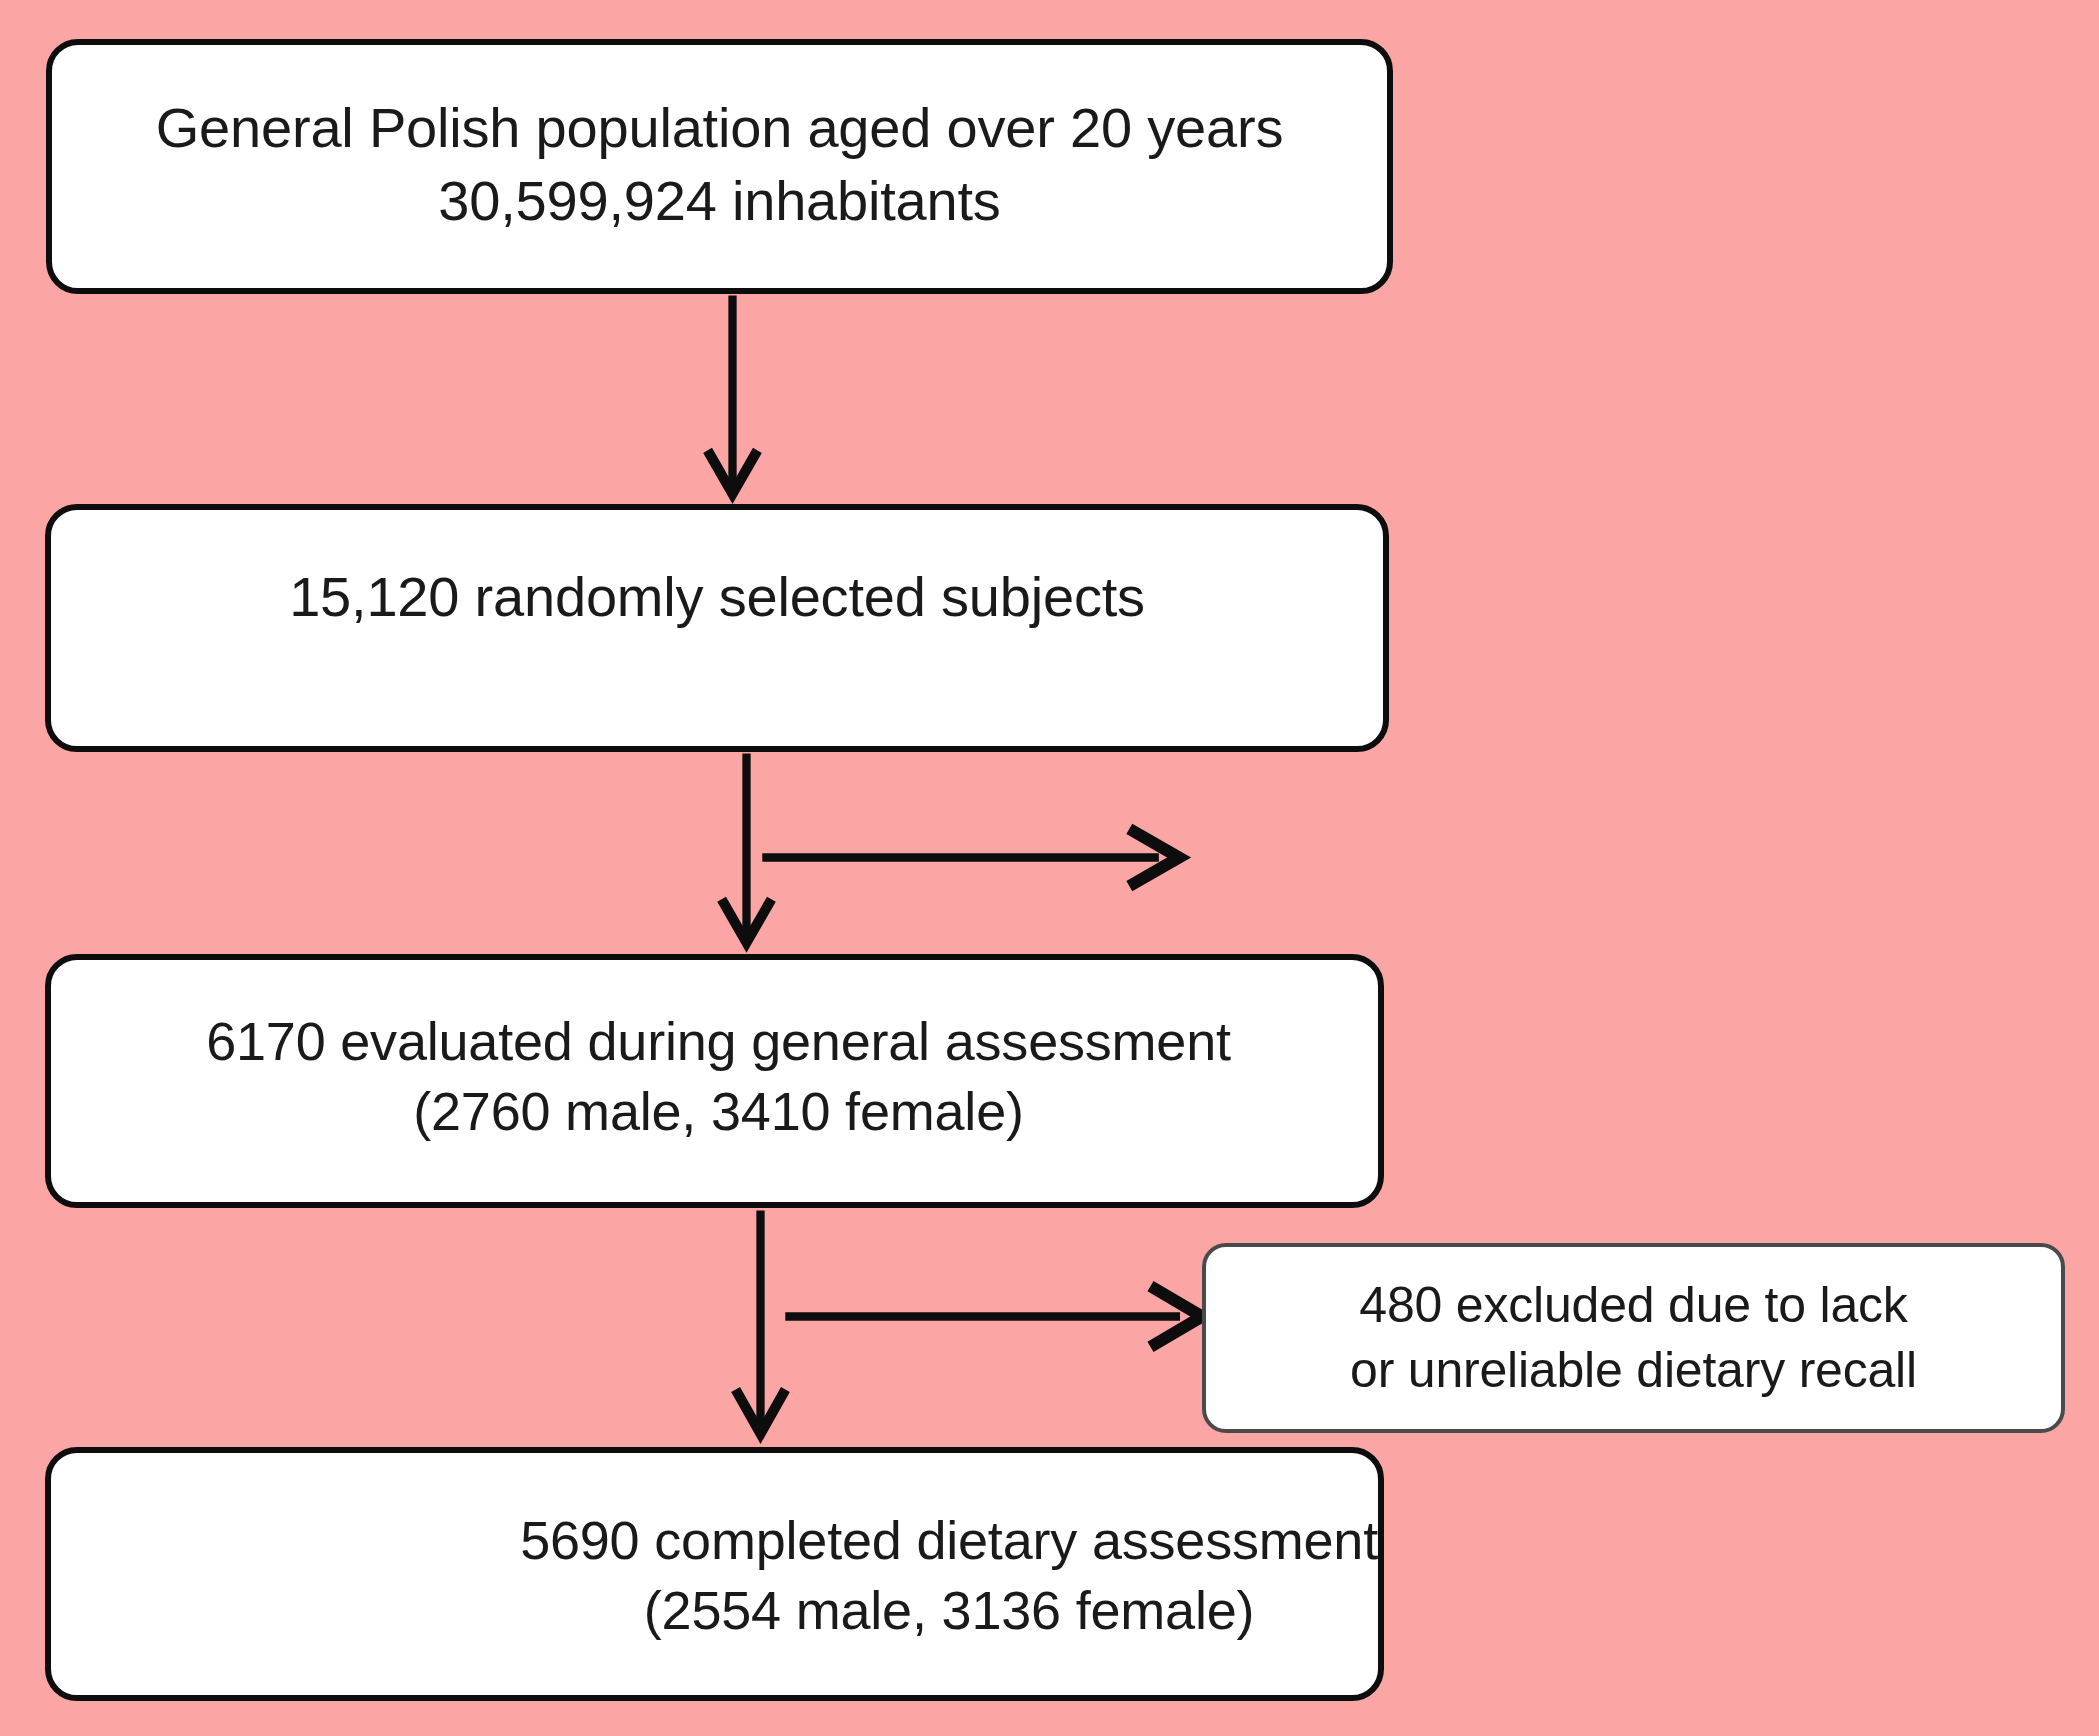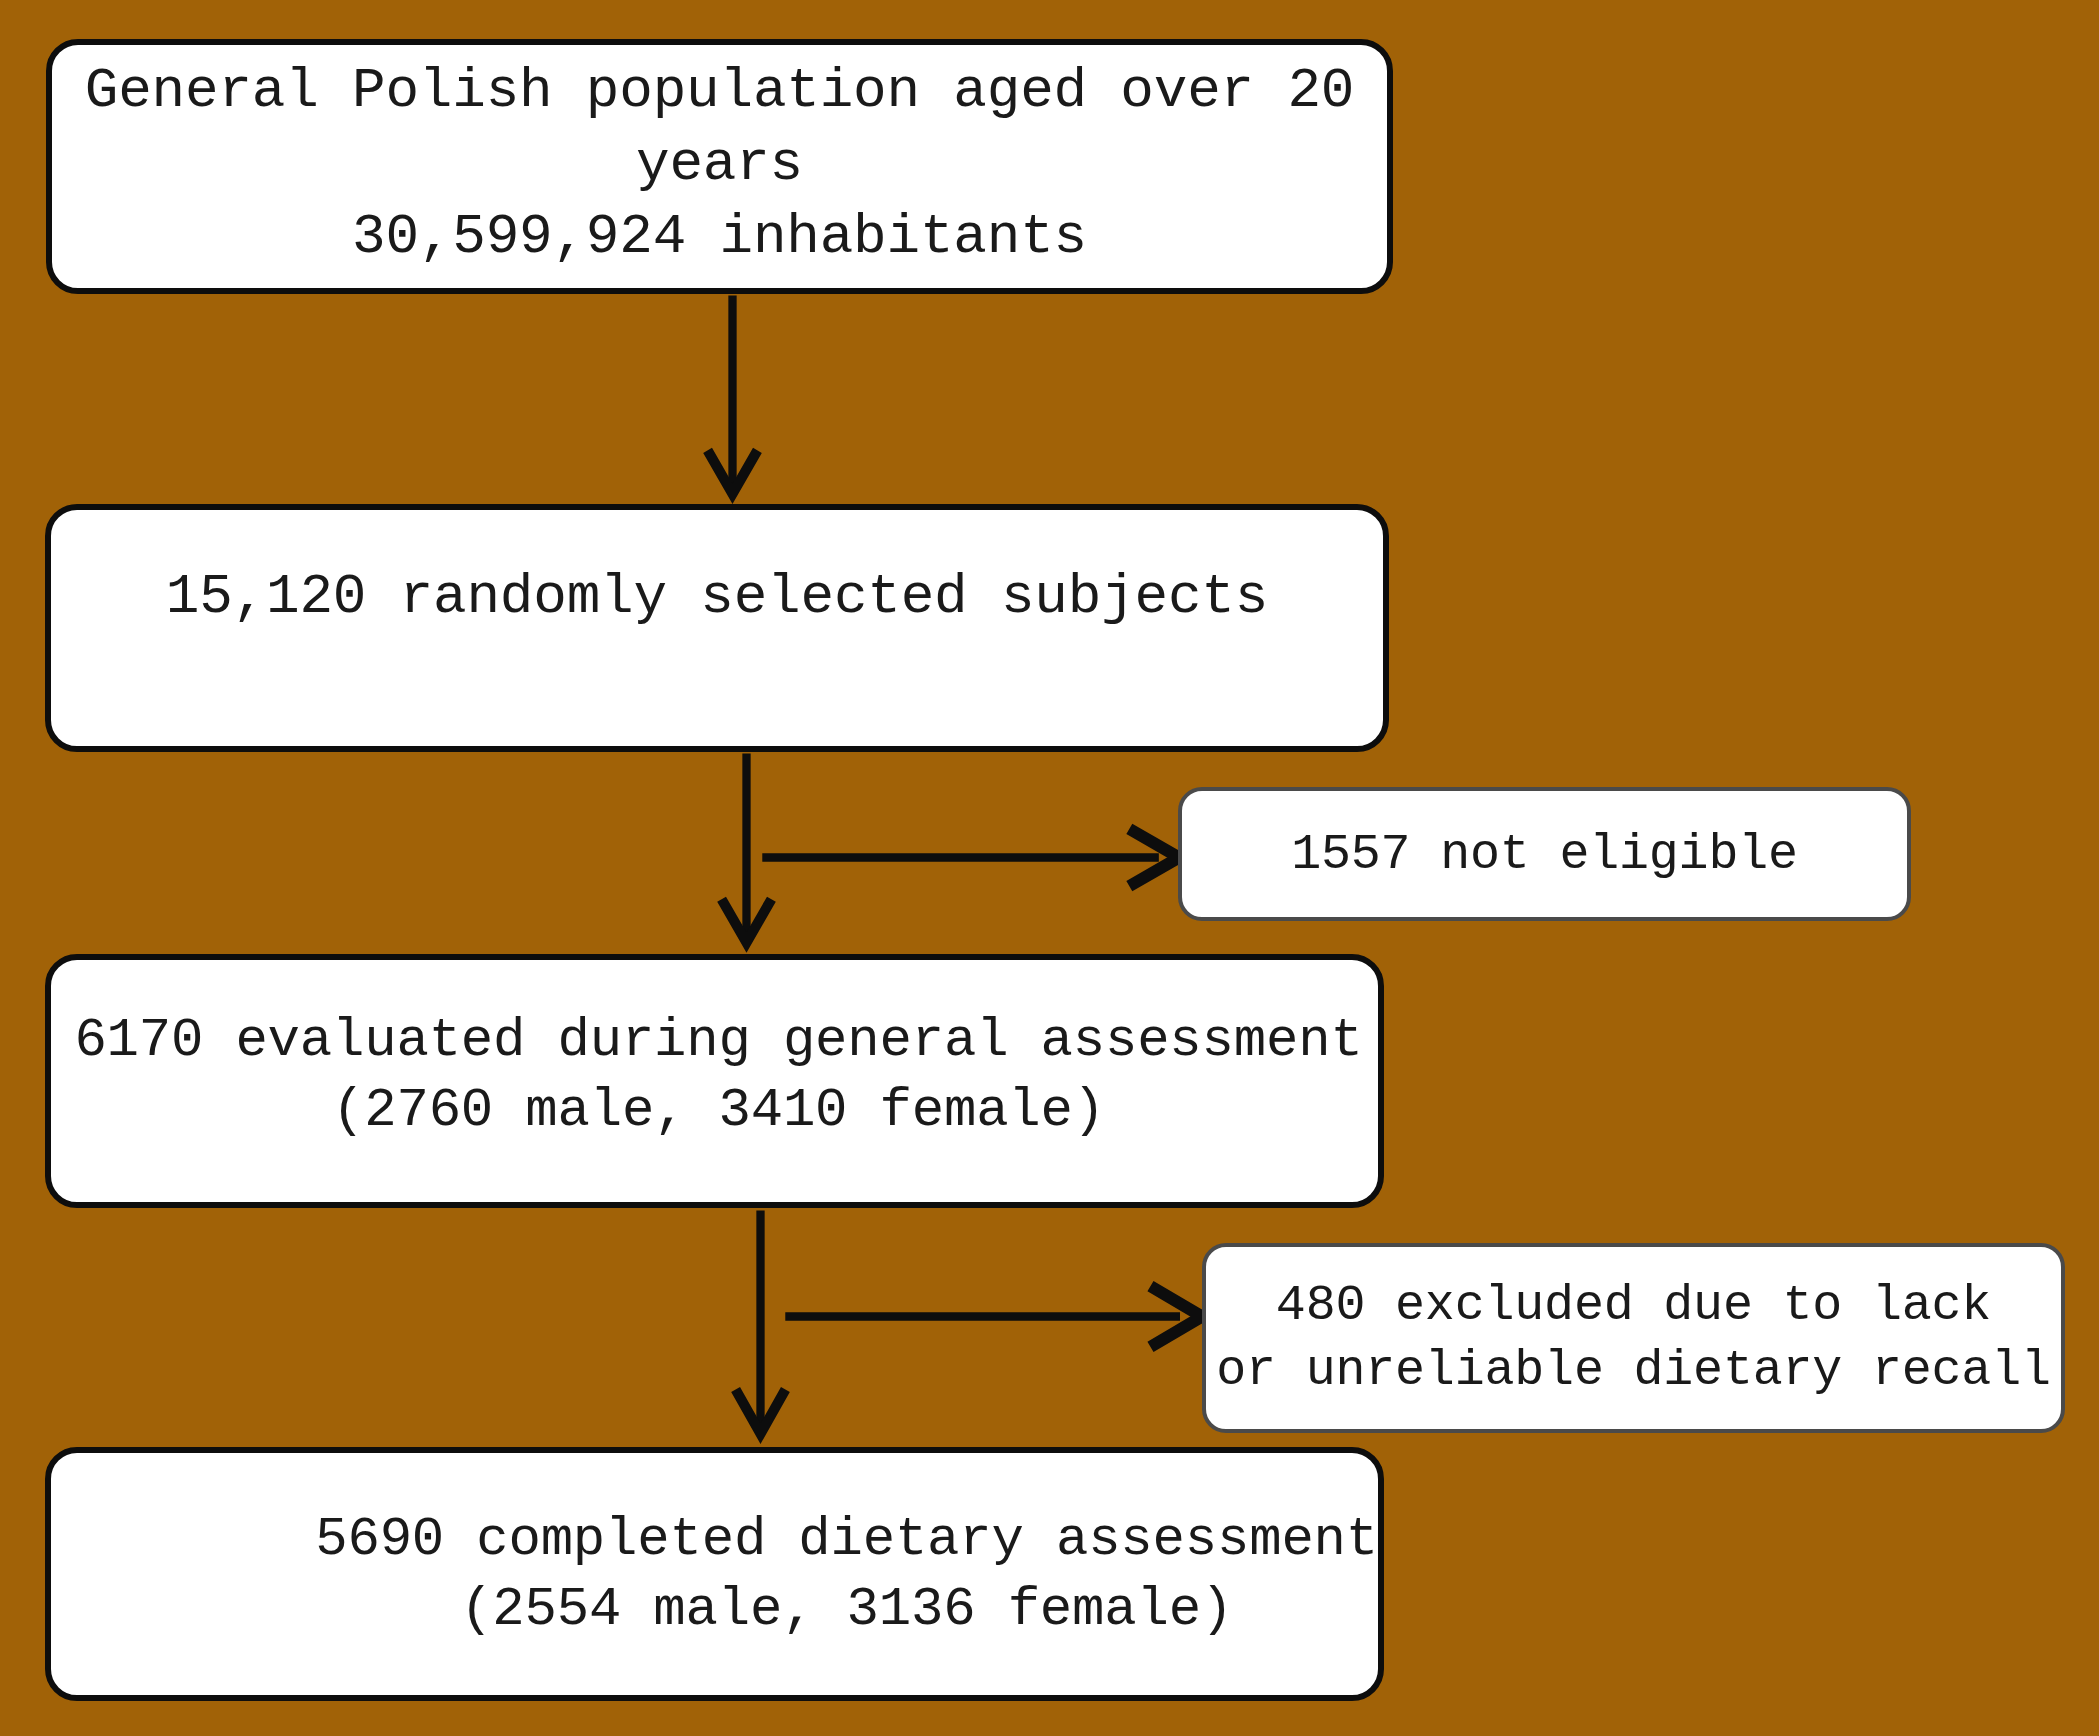--- a/index.html
+++ b/index.html
@@ -4,22 +4,22 @@
 <style>
   html, body {
     margin: 0;
     padding: 0;
     background: #ffffff;
   }
   #canvas {
     position: relative;
     width: 2099px;
     height: 1736px;
-    background: #a16207;
-    font-family: Liberation Mono, monospace;
+    background: #fca5a5;
+    font-family: Liberation Sans, sans-serif;
     overflow: hidden;
   }
 
   
   .flowbox {
     position: absolute;
     box-sizing: border-box;
     background: #ffffff;
     display: flex;
     flex-direction: column;
@@ -112,23 +112,20 @@
   <svg class="arrow-svg" id="arrow-2" viewBox="0 0 90 218">
     <line class="arrow-stroke" x1="45" y1="0" x2="45" y2="196"></line>
     <polyline class="arrow-head" points="18,158 45,205 72,158"></polyline>
   </svg>
 
   <svg class="arrow-svg" id="arrow-branch-1" viewBox="0 0 470 90">
     <line class="arrow-stroke" x1="0" y1="45" x2="430" y2="45"></line>
     <polyline class="arrow-head-h" points="398,14 452,45 398,76"></polyline>
   </svg>
 
-  <div class="flowbox secondary" id="box-not-eligible">
-    <div class="boxtext">1557 not eligible</div>
-  </div>
 
   <div class="flowbox primary" id="box-evaluated">
     <div class="boxtext">6170 evaluated during general assessment
 (2760 male, 3410 female)</div>
   </div>
 
   <svg class="arrow-svg" id="arrow-3" viewBox="0 0 90 258">
     <line class="arrow-stroke" x1="45" y1="0" x2="45" y2="232"></line>
     <polyline class="arrow-head" points="18,194 45,242 72,194"></polyline>
   </svg>

